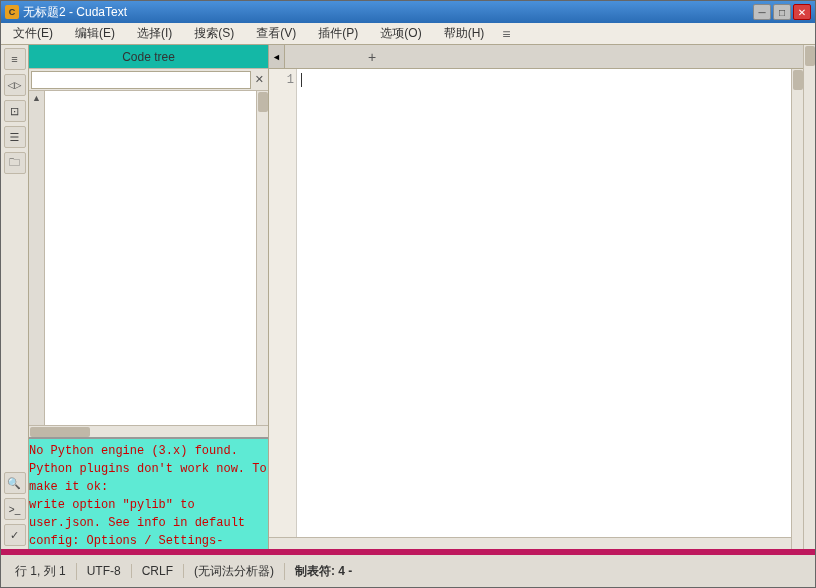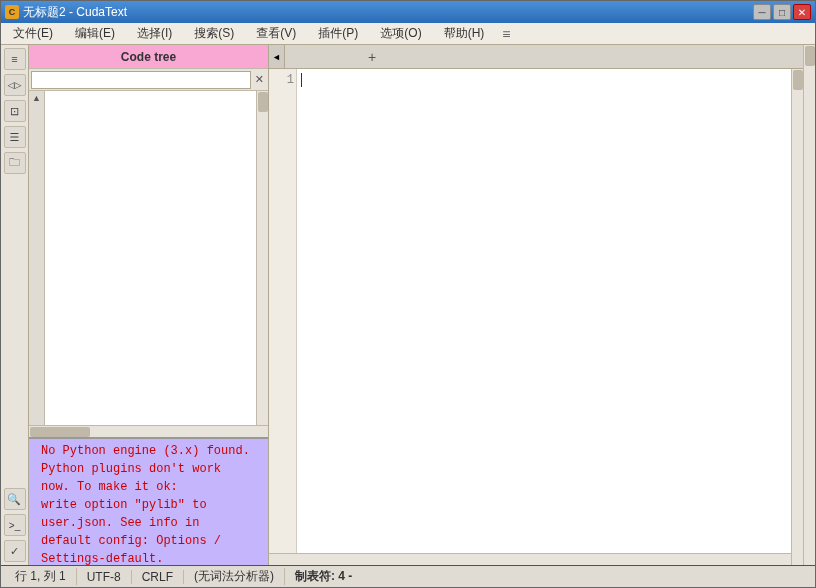--- a/index.html
+++ b/index.html
@@ -92,28 +92,28 @@
       border-right: 1px solid #b0a890;
       display: flex;
       flex-direction: column;
       align-items: center;
       padding: 2px 0;
       gap: 2px;
     }
     
     #code-tree-header {
       height: 24px;
-      background: #f9a8d4;
+      background: #14b8a6;
       border-bottom: 1px solid #c0b8a8;
       display: flex;
       align-items: center;
       justify-content: center;
       font-size: 12px;
       color: #333;
-      font-weight: bold;
+      font-weight: normal;
     }
     
     #tab-bar {
       height: 24px;
       background: #d8d4cc;
       border-bottom: 1px solid #b0a890;
       display: flex;
       align-items: stretch;
     }
     #tab-left-arrow {
@@ -236,25 +236,25 @@
       flex-direction: column;
       border-right: 1px solid #b0a890;
     }
     #left-side-inner {
       flex: 1;
       display: flex;
       overflow: hidden;
     }
     
     #console-section {
-      height: 128px;
+      height: 112px;
       border-top: 2px solid #999;
-      background: #c4b5fd;
+      background: #5eead4;
       overflow-y: auto;
-      padding: 3px 12px;
+      padding: 3px 0;
       font-family: 'Courier New', monospace;
       font-size: 12px;
       flex-shrink: 0;
     }
     .console-line {
       line-height: 1.5;
     }
     .console-line.red { color: #cc0000; }
 
     
@@ -481,21 +481,21 @@
         </div>
 
       </div>
 
       <div style="width:12px; background:#e8e4dc; border-left:1px solid #c0b8a8; display:flex; flex-direction:column;">
         <div style="width:10px; height:20px; background:#c0b8a8; margin:1px; border-radius:2px;"></div>
       </div>
 
     </div>
 
-    <div id="status-bar" style="height:22px; background:#e0dcd4; border-top:1px solid #be185d; display:flex; align-items:center; padding:8px 4px; gap:0; font-size:12px; color:#333;">
+    <div id="status-bar" style="height:22px; background:#e0dcd4; border-top:6px solid #be185d; display:flex; align-items:center; padding:16px 4px; gap:0; font-size:12px; color:#333;">
       <span class="status-item" style="padding:0 10px; border-right:1px solid #c0b8a8;">行 1, 列 1</span>
       <span class="status-item" style="padding:0 10px; border-right:1px solid #c0b8a8;">UTF-8</span>
       <span class="status-item" style="padding:0 10px; border-right:1px solid #c0b8a8;">CRLF</span>
       <span class="status-item" style="padding:0 10px; border-right:1px solid #c0b8a8;">(无词法分析器)</span>
       <span class="status-item" style="padding:0 10px;">制表符: 4 -</span>
     </div>
   </div>
 
 </div>
 

